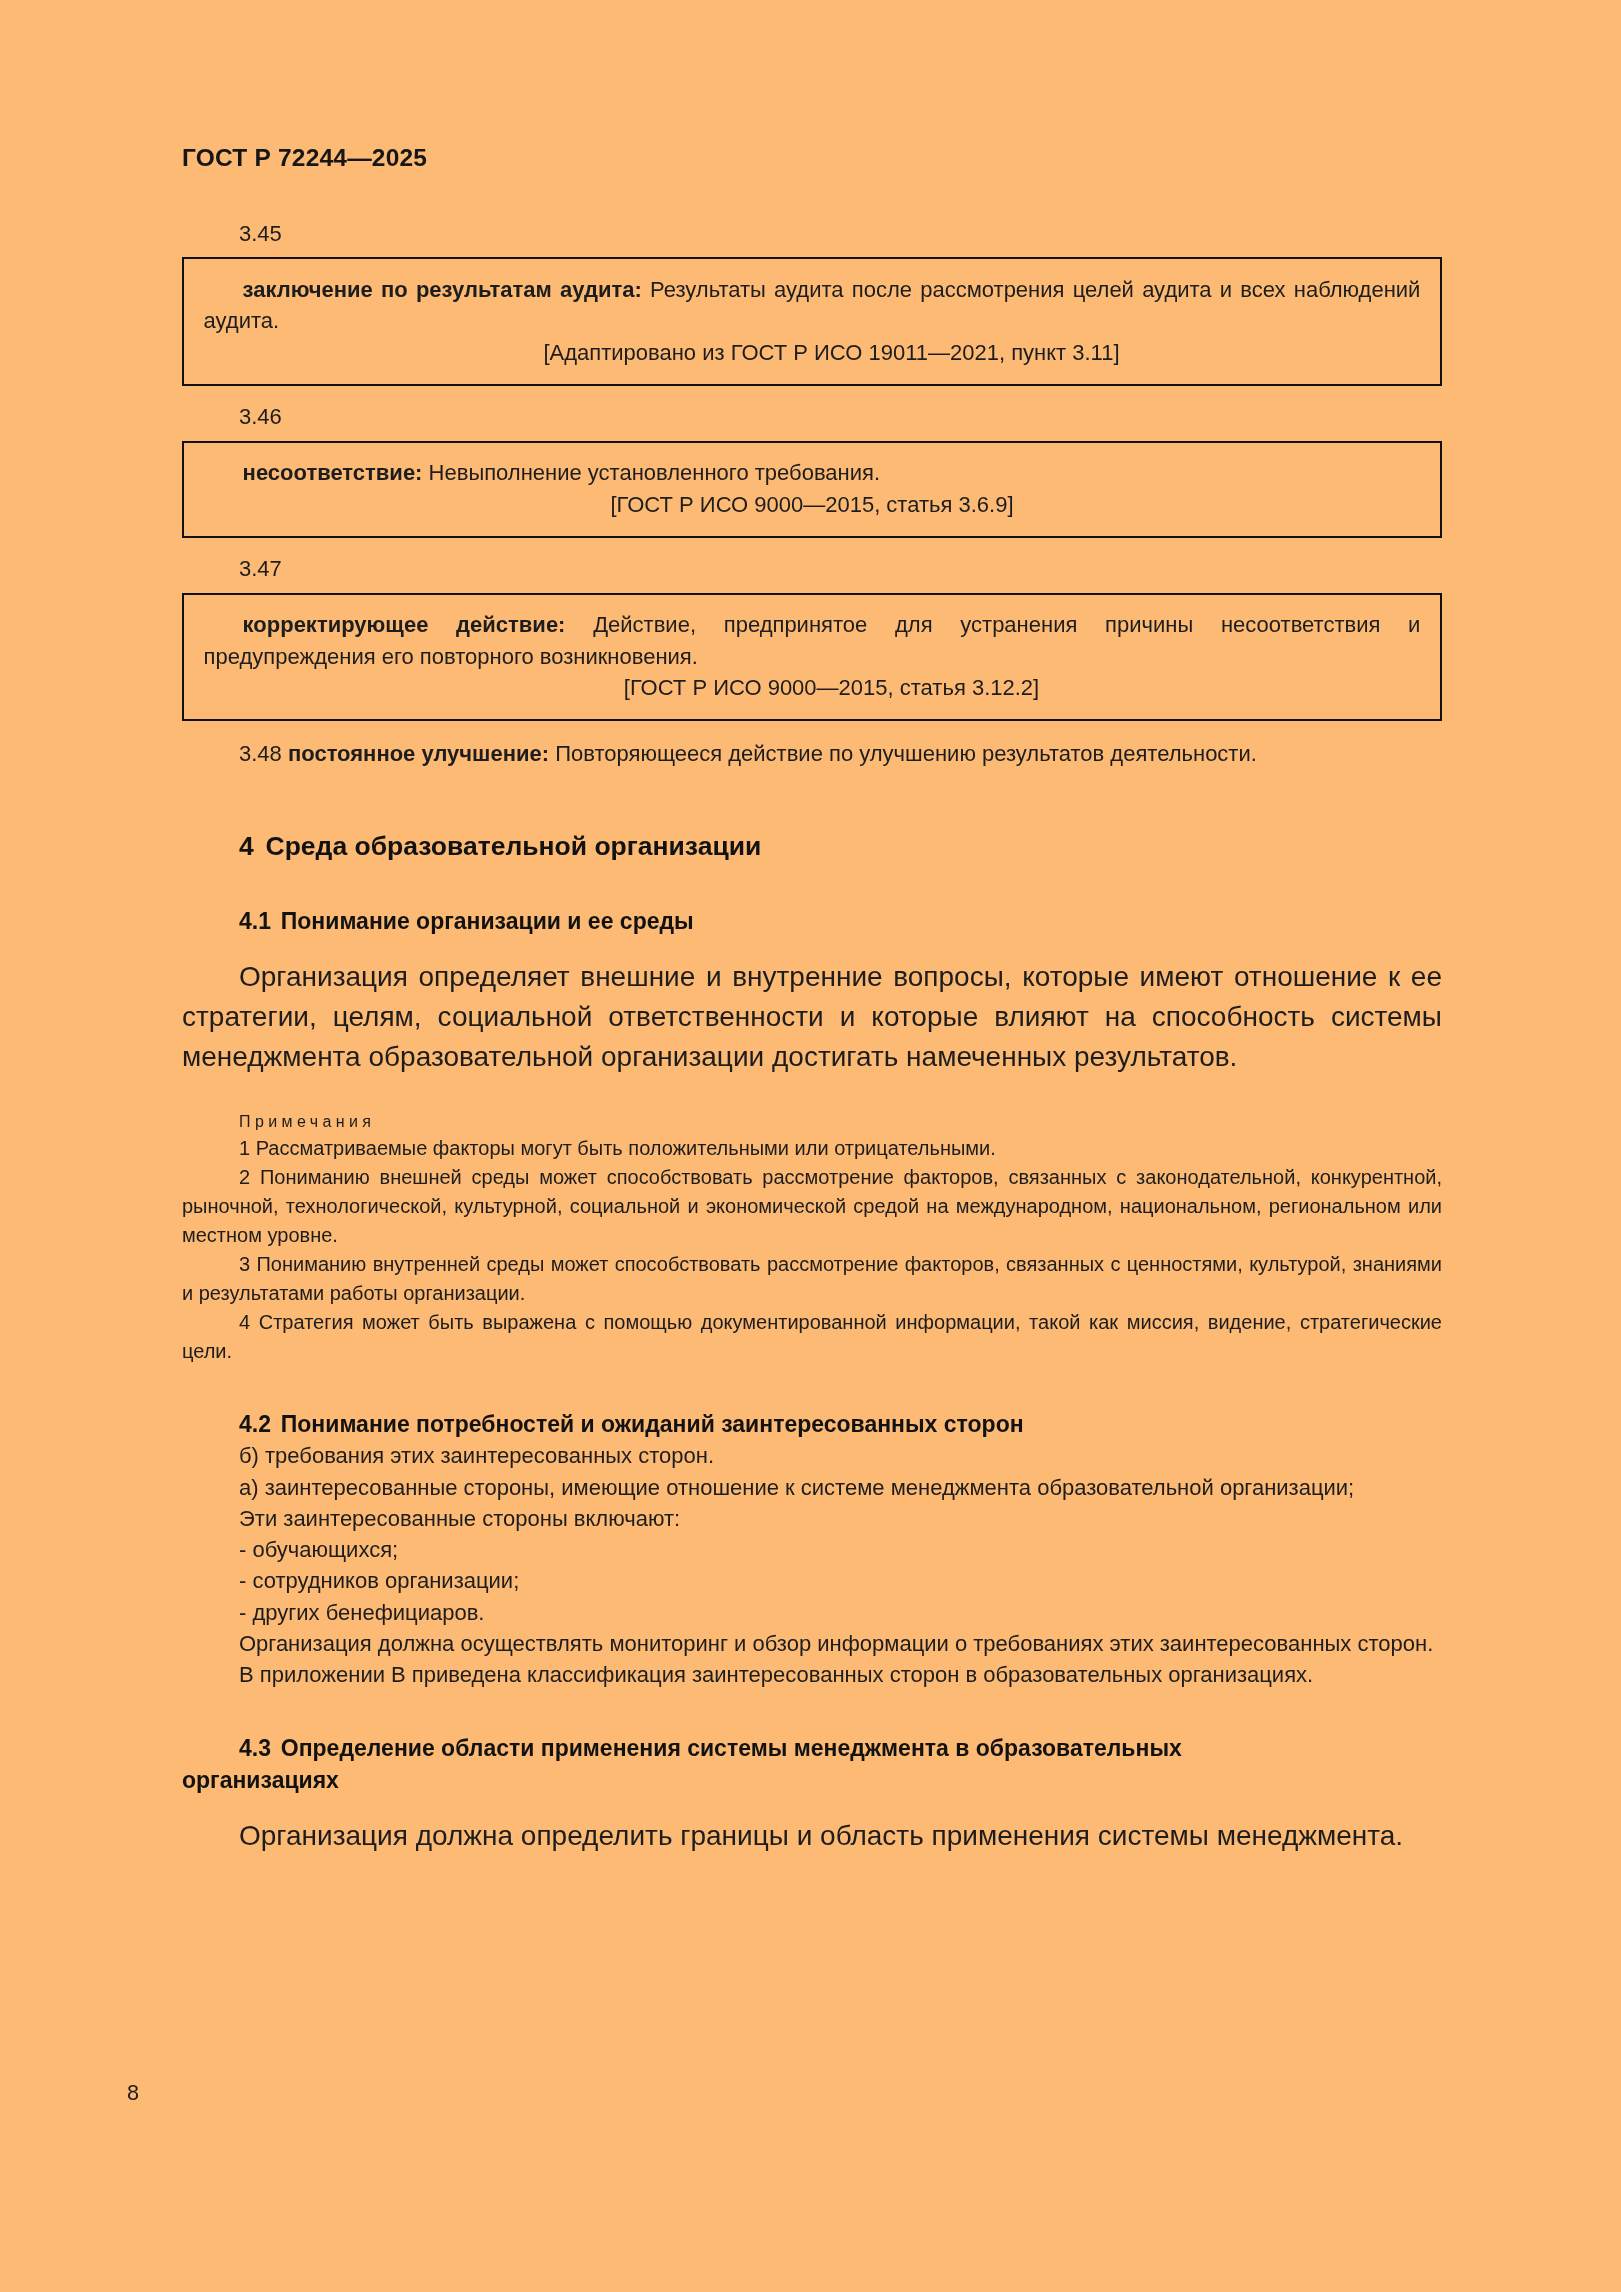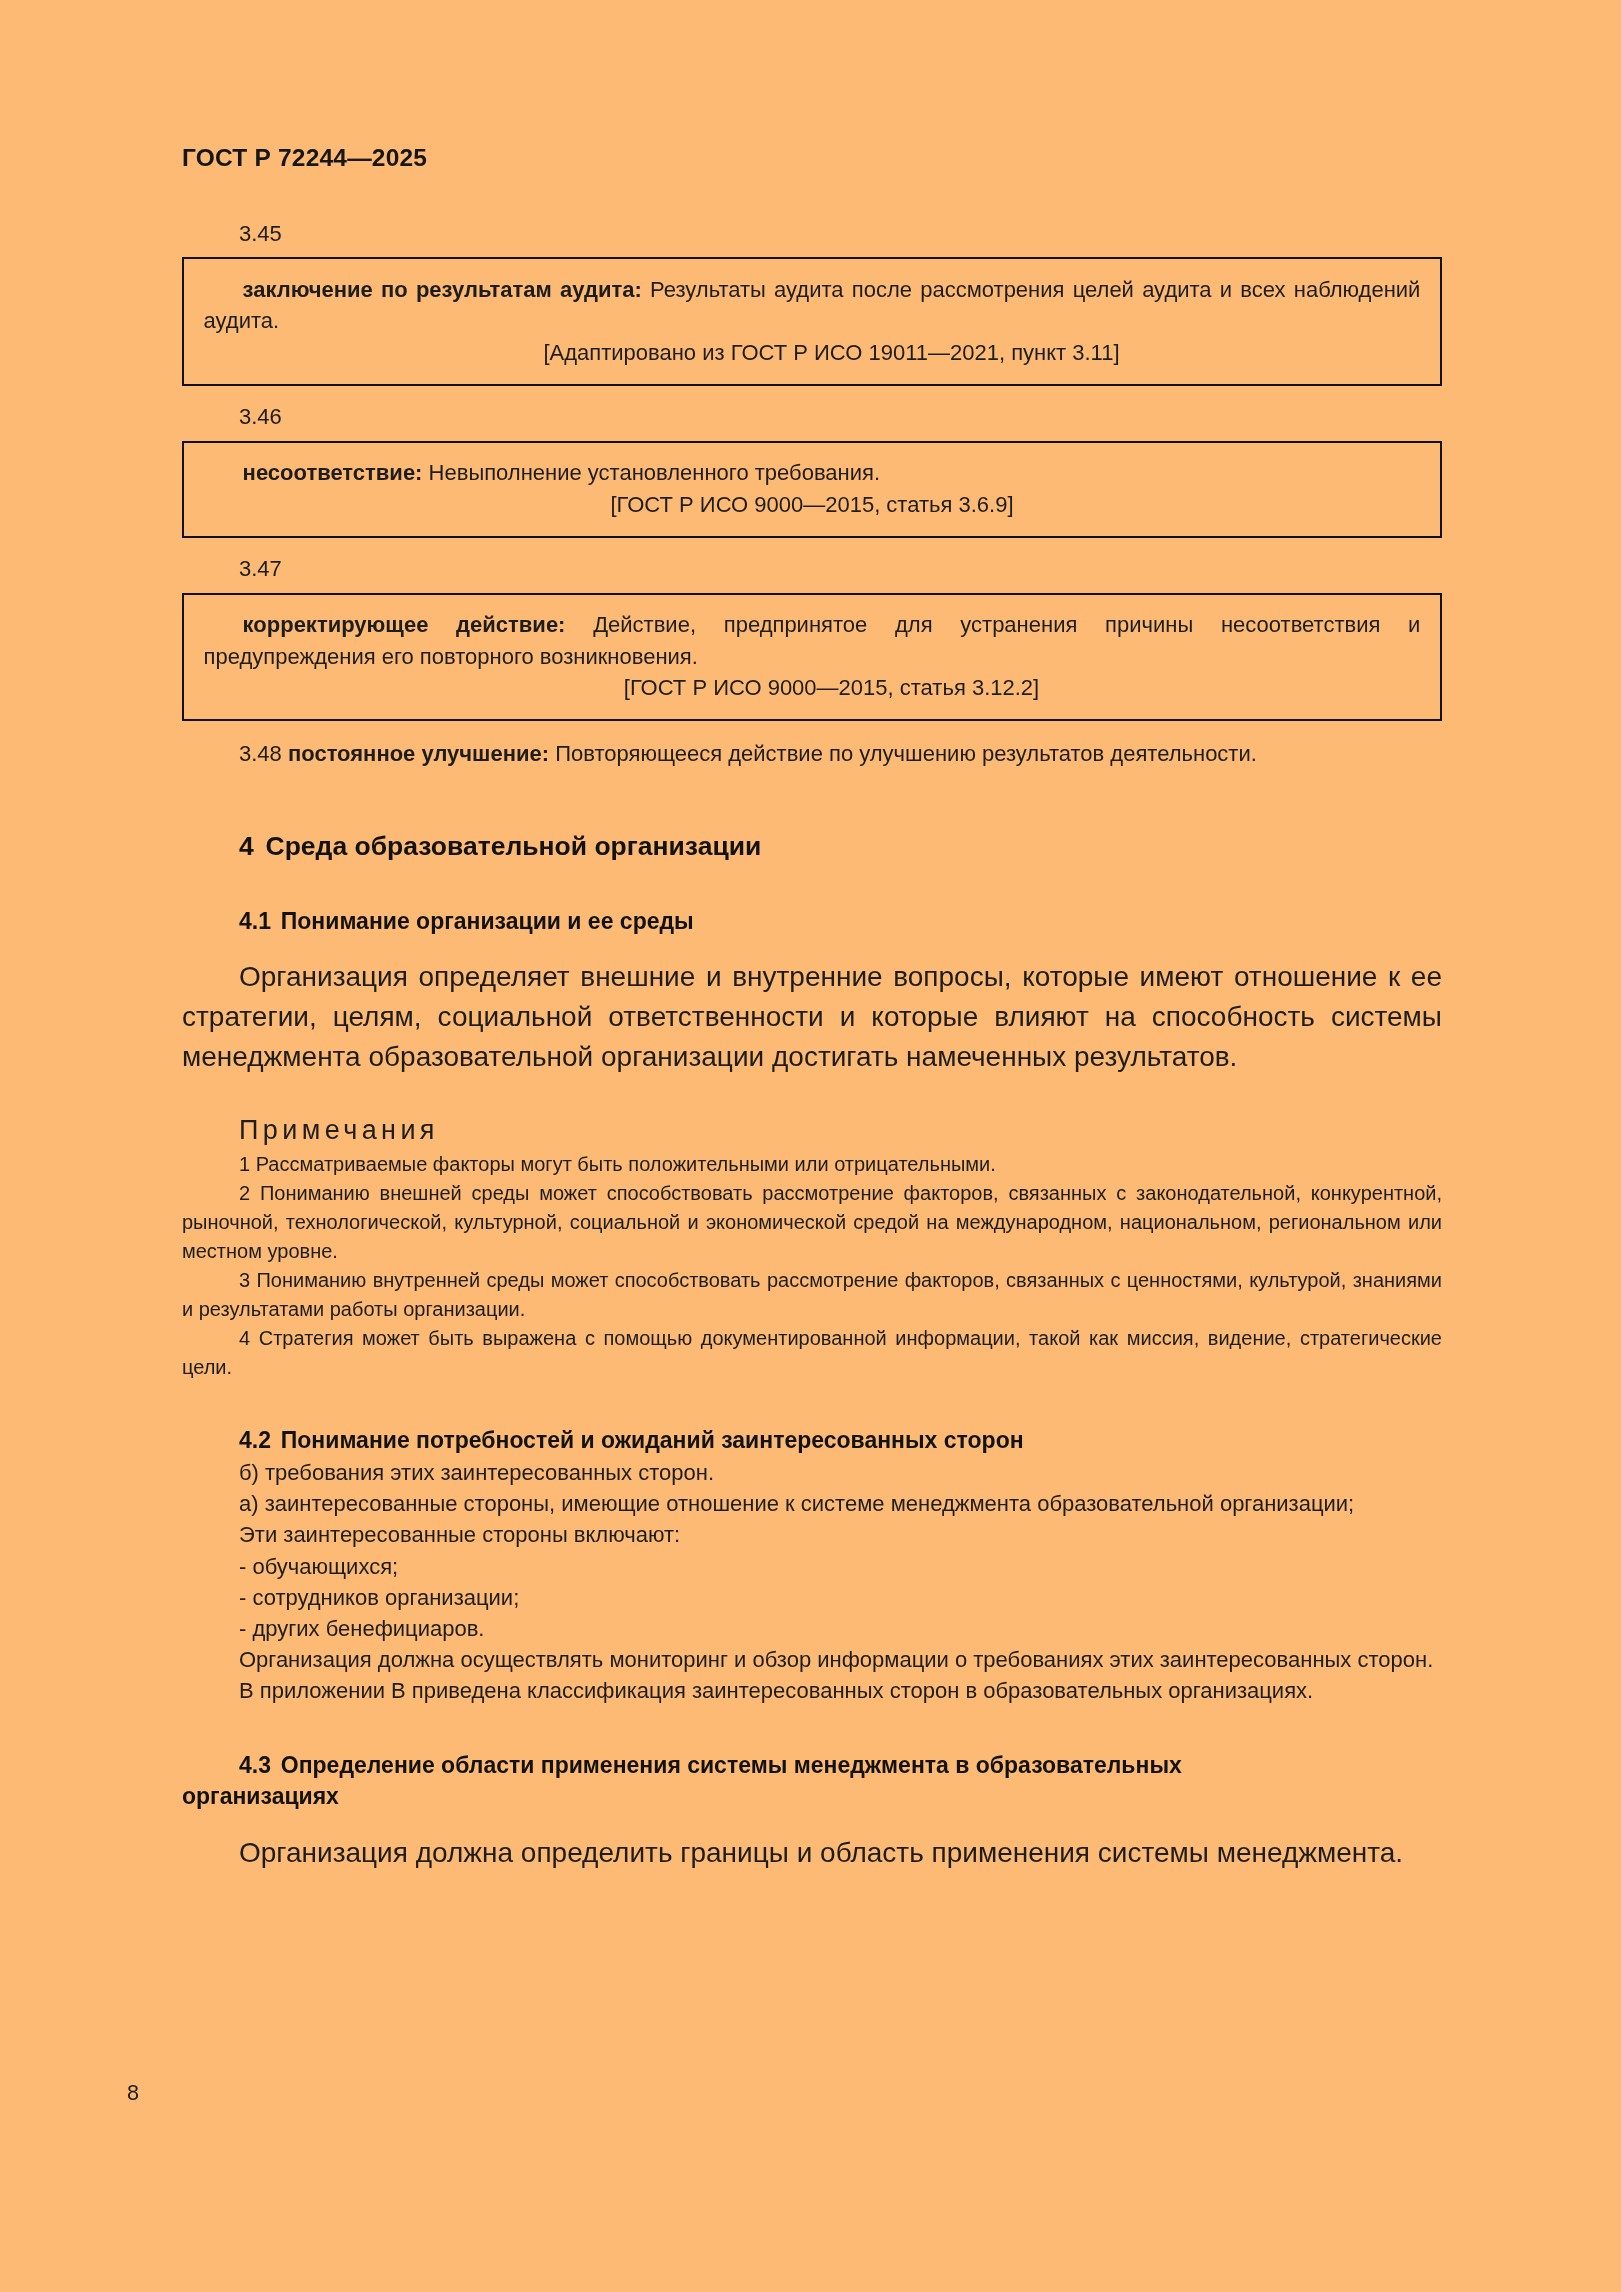--- a/index.html
+++ b/index.html
@@ -114,21 +114,21 @@
     margin: 19.6px 0 0 0;
     color: #1d1d1d;
   }
   p.body.tight { margin-top: 0; }
 
   
   .notes {
     margin: 33px 0 0 0;
   }
   .notes-title {
-    font-size: 27px;
+    font-size: 16px;
     letter-spacing: 4.4px;
     text-indent: 57px;
     margin: 0;
     line-height: 1.5;
     color: #1d1d1d;
   }
   p.note {
     font-size: 20px;
     line-height: 1.45;
     text-align: justify;

